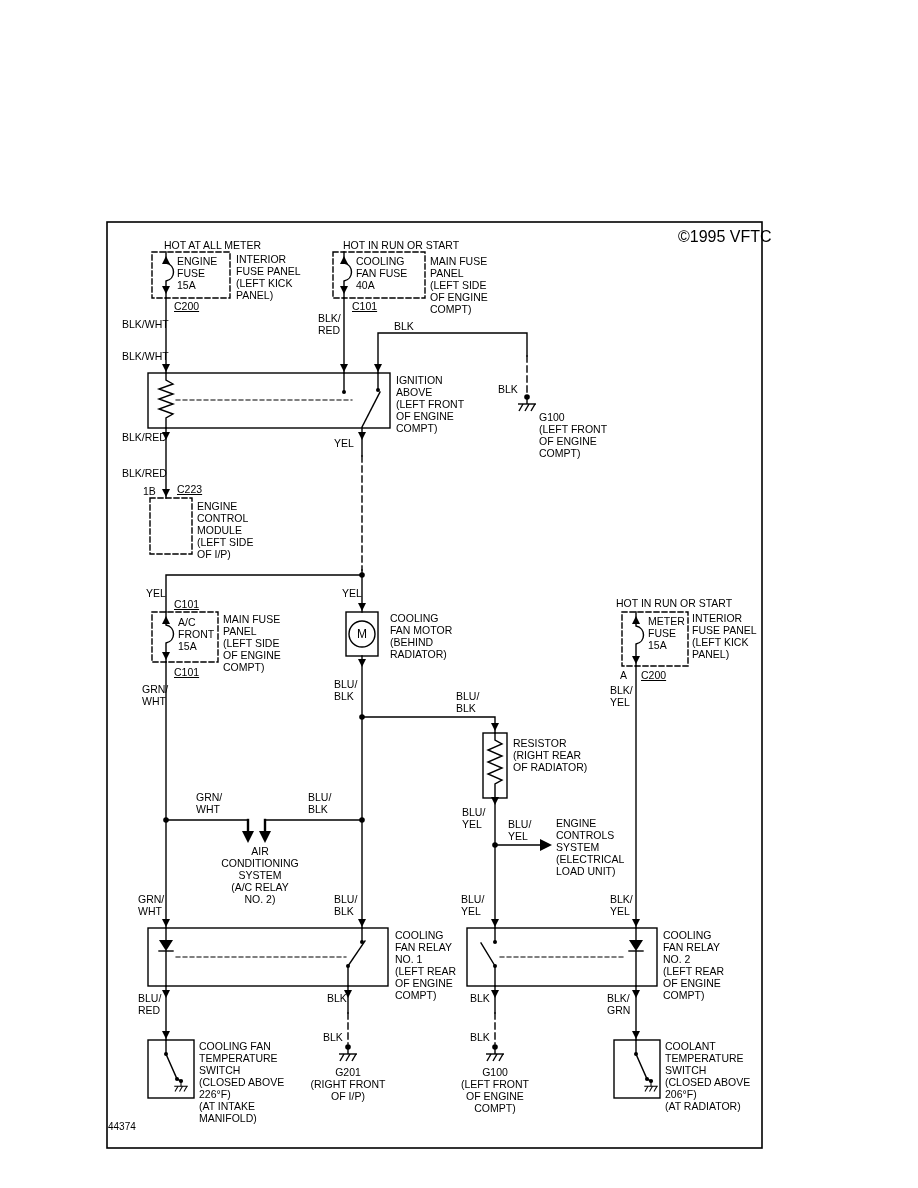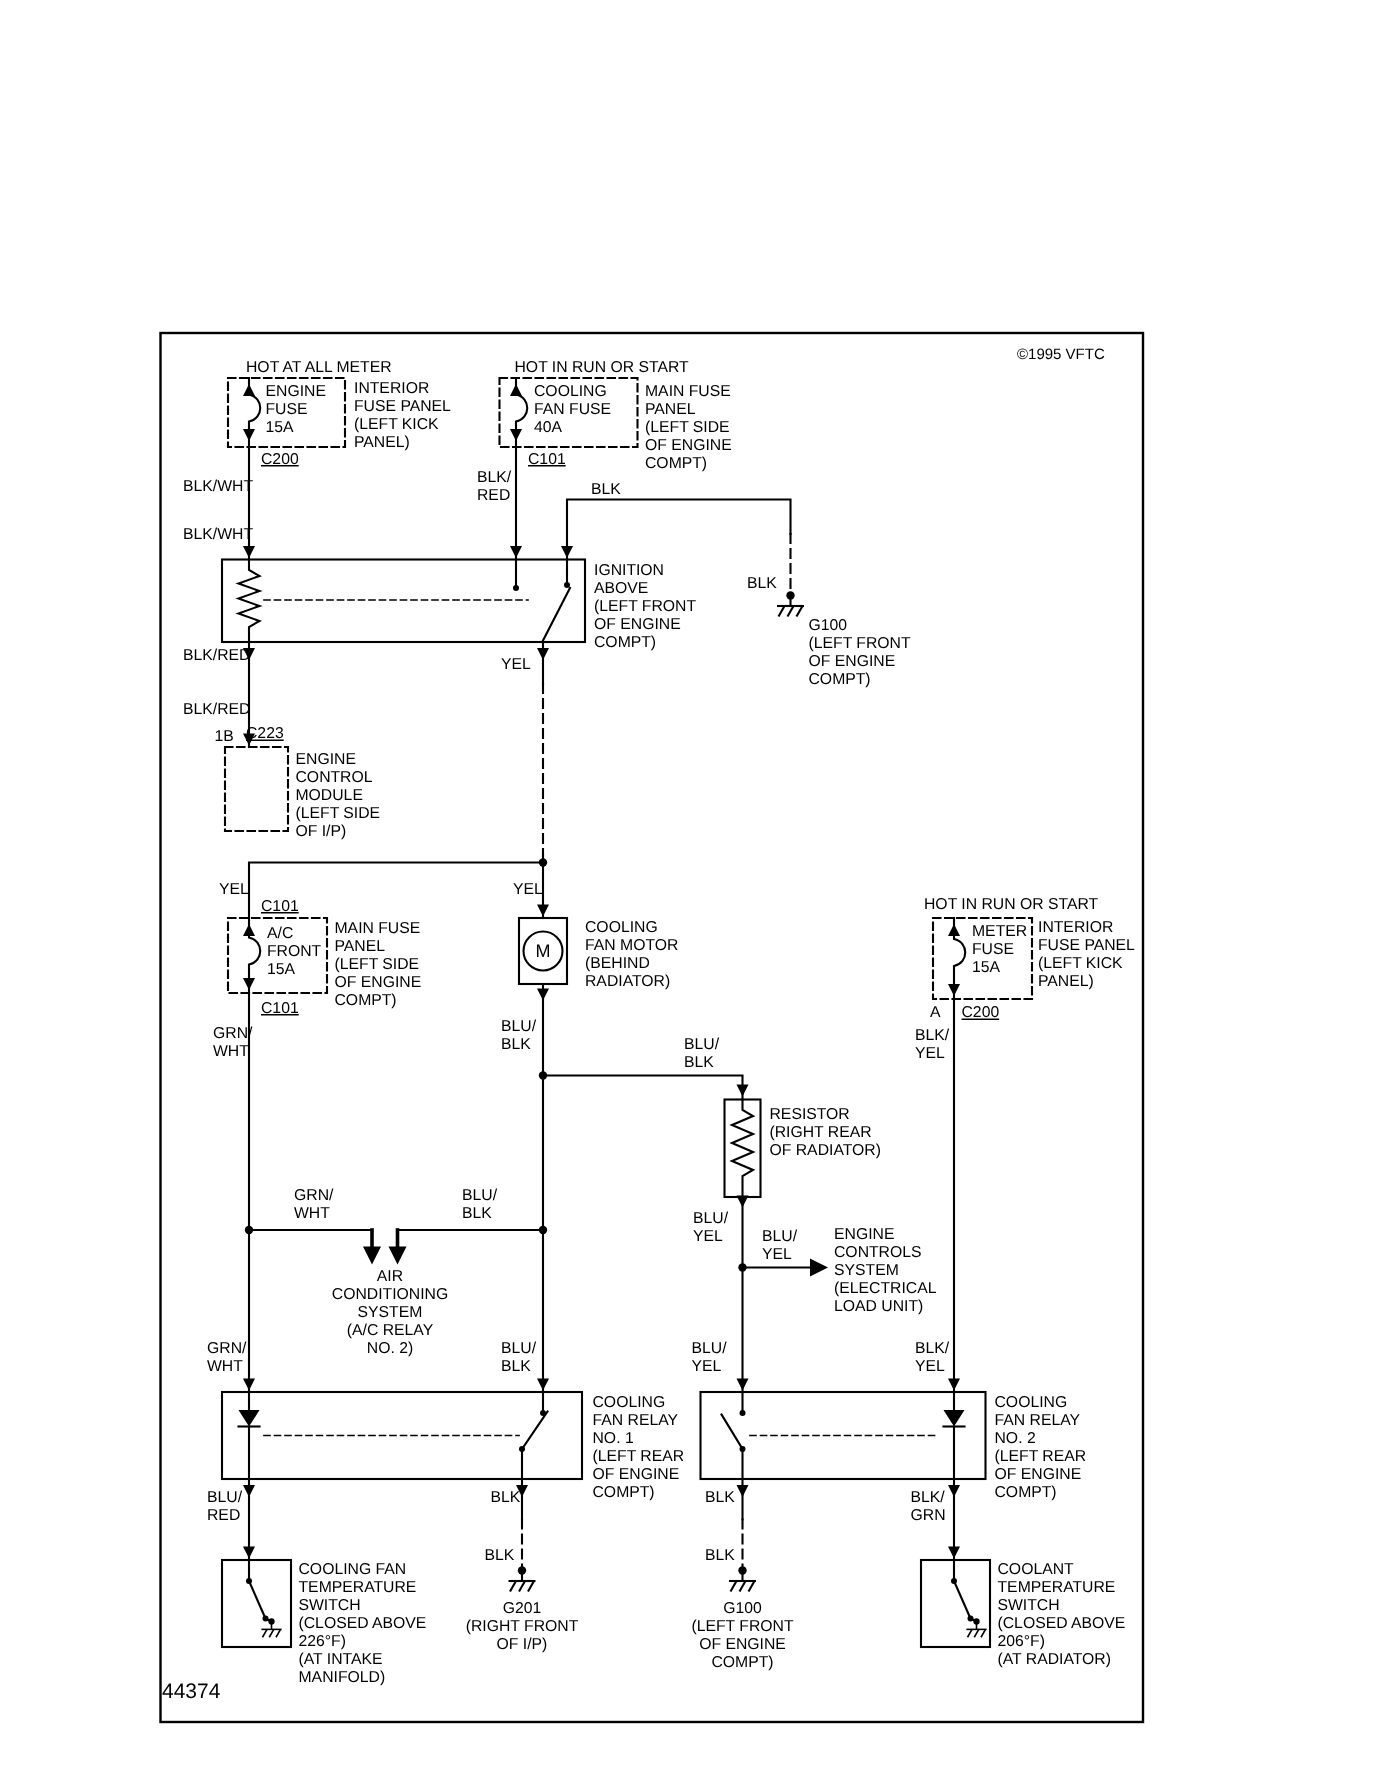--- a/index.html
+++ b/index.html
@@ -1,22 +1,22 @@
 <!DOCTYPE html>
 <html><head>
 <meta charset="utf-8">
 <style>
   html,body{margin:0;padding:0;background:#fff;}
   .page{position:relative;width:918px;height:1188px;background:#ffffff;
         font-family:"Liberation Sans",sans-serif;color:#000;overflow:hidden;}
   .lbl{position:absolute;font-size:10.5px;line-height:12px;white-space:pre-line;color:#000;}
   .u{text-decoration:underline;}
   .c{text-align:center;}
-  .sm{font-size:14px;}
-  .cpy{font-size:10px;}
+  .sm{font-size:10px;}
+  .cpy{font-size:16px;}
   svg.wires{position:absolute;left:0;top:0;}
   .w{fill:none;stroke:#000;stroke-width:1.4;stroke-linecap:square;}
   .dash{stroke-dasharray:6 4;}
   .dbox{stroke-dasharray:5 3;}
   .mech{stroke-dasharray:4 3;stroke-width:1.1;}
   .blk{fill:#000;stroke:none;}
 </style>
 </head>
 <body>
 
@@ -243,21 +243,21 @@
   <div class="lbl" style="left:498px;top:383px">BLK</div>
   <div class="lbl" style="left:539px;top:411px">G100
 (LEFT FRONT
 OF ENGINE
 COMPT)</div>
 
   <div class="lbl" style="left:334px;top:437px">YEL</div>
   <div class="lbl" style="left:122px;top:431px">BLK/RED</div>
   <div class="lbl" style="left:122px;top:467px">BLK/RED</div>
   <div class="lbl" style="left:143px;top:485px">1B</div>
-  <div class="lbl u" style="left:164px;top:483px">C223</div>
+  <div class="lbl u" style="left:177px;top:483px">C223</div>
   <div class="lbl" style="left:197px;top:500px">ENGINE
 CONTROL
 MODULE
 (LEFT SIDE
 OF I/P)</div>
 
   <div class="lbl" style="left:146px;top:587px">YEL</div>
   <div class="lbl u" style="left:174px;top:598px">C101</div>
   <div class="lbl" style="left:178px;top:616px">A/C
 FRONT

